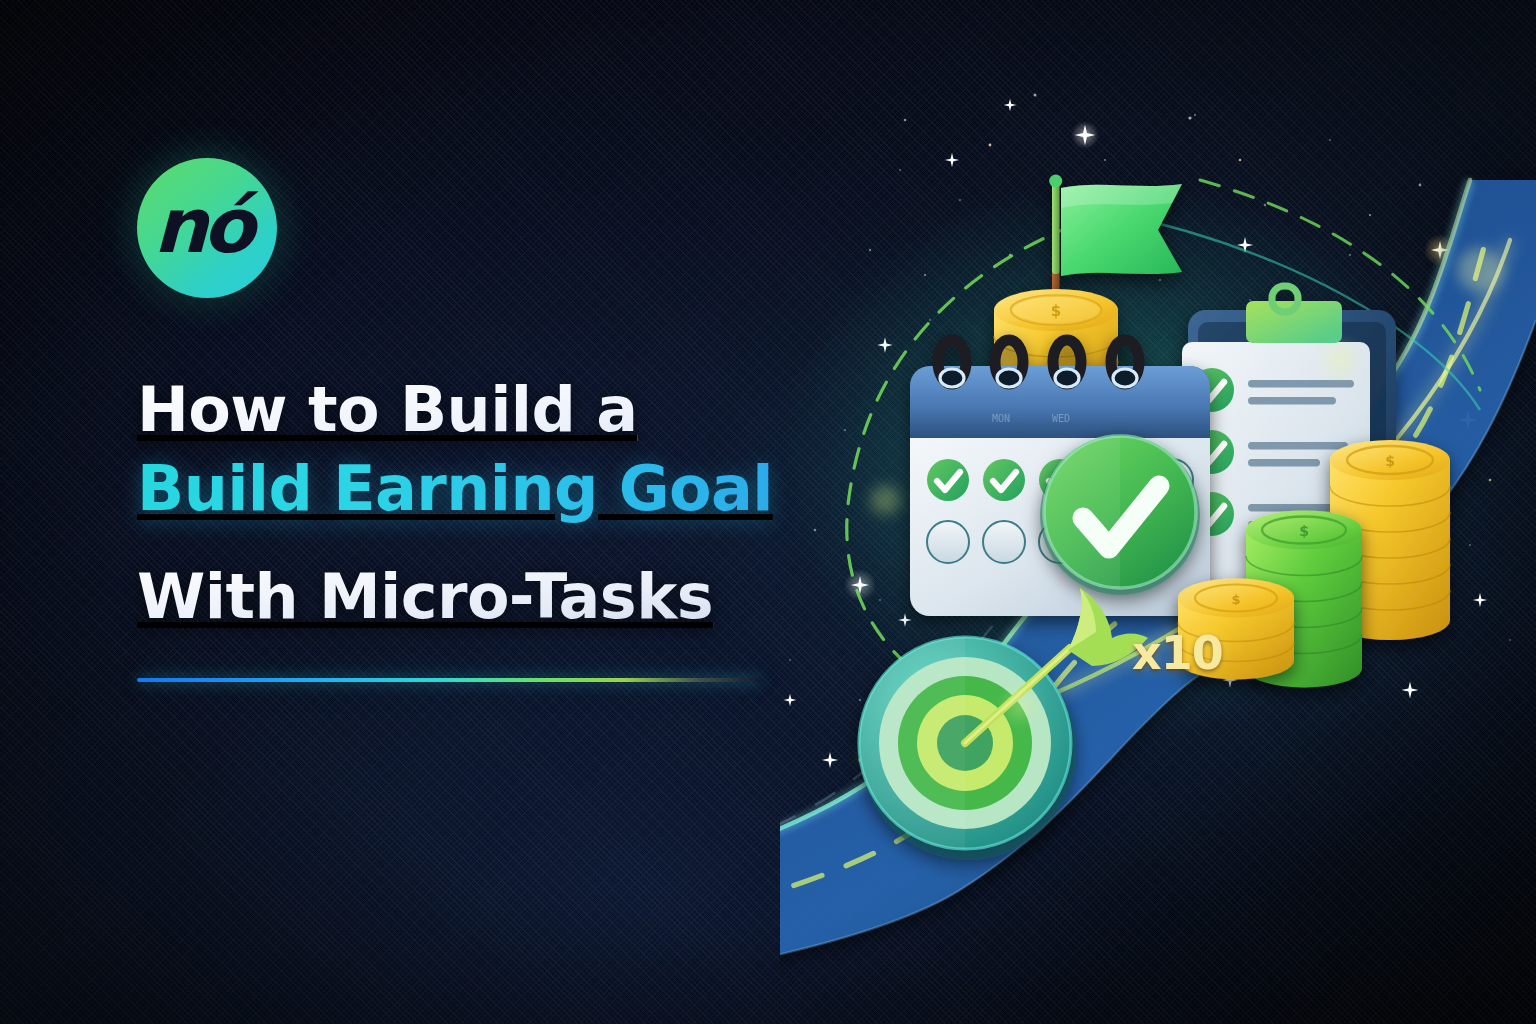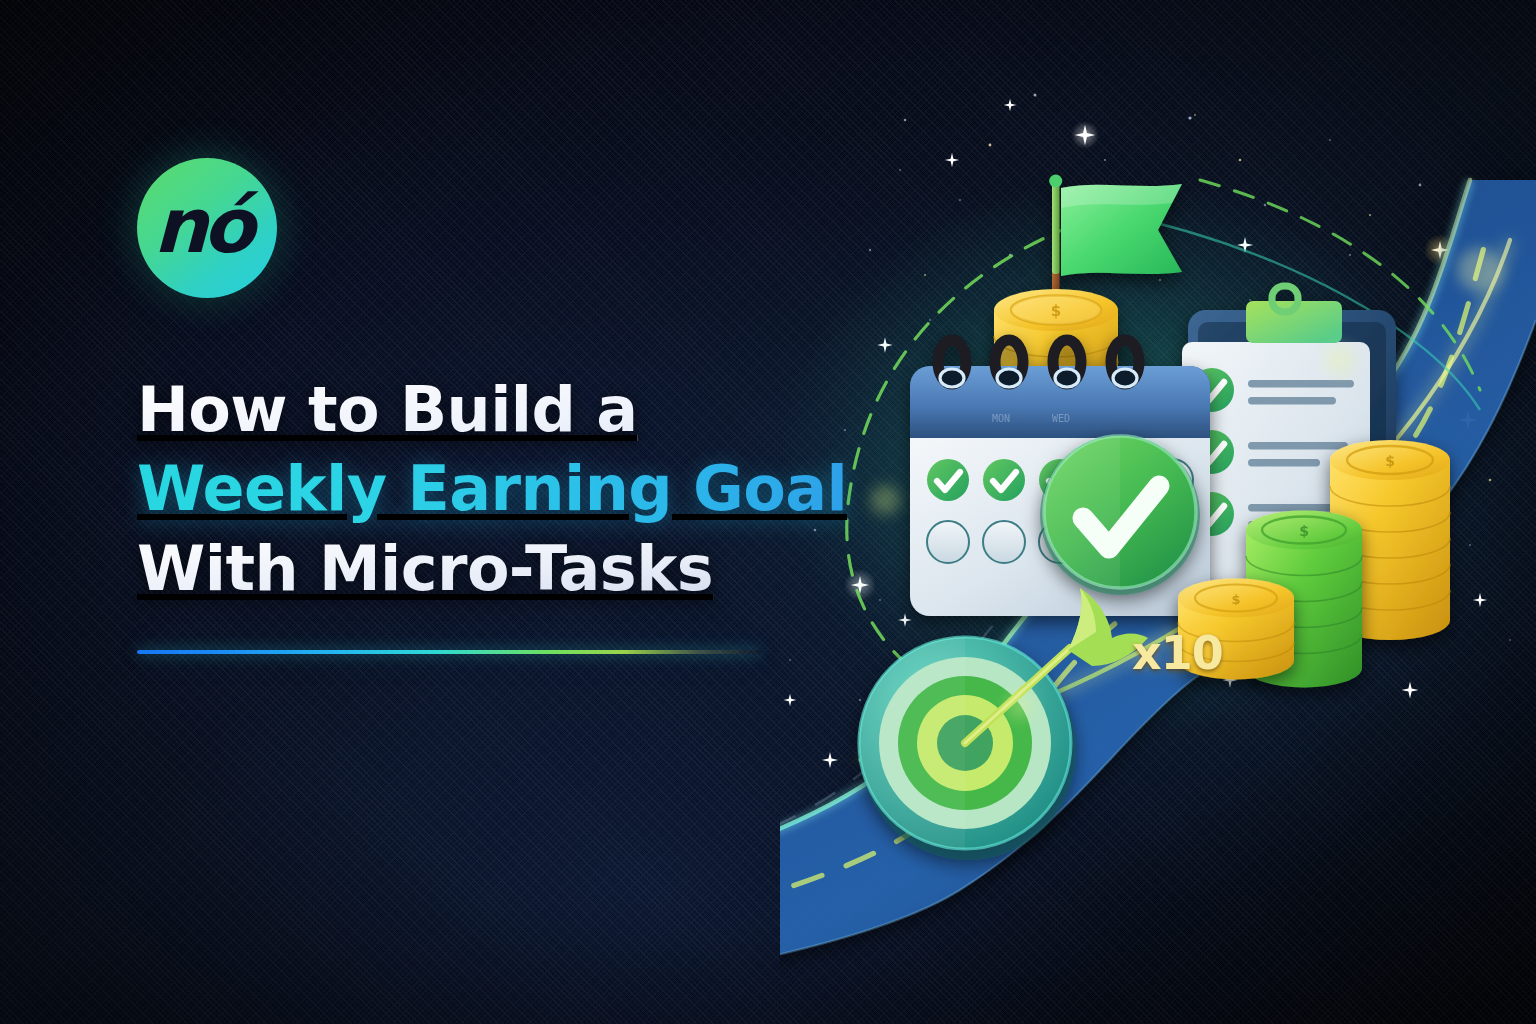--- a/index.html
+++ b/index.html
@@ -92,20 +92,21 @@
     background: linear-gradient(92deg, #27d7e0 0%, #2cd4e6 30%, #2bb6ea 72%, #2f9ae8 100%);
     -webkit-background-clip: text; background-clip: text;
     -webkit-text-fill-color: transparent;
     filter: drop-shadow(0 2px 10px rgba(20,150,190,0.45));
   }
   .title-line.l3 {
     background: linear-gradient(175deg, #ffffff 0%, #e8edf8 55%, #c9d3e8 100%);
     -webkit-background-clip: text; background-clip: text;
     -webkit-text-fill-color: transparent;
     filter: drop-shadow(0 2px 8px rgba(0,0,0,0.6));
+    margin-top: 28px;
   }
 
   #divider {
     margin-top: 42px;
     width: 624px;
     height: 4px;
     border-radius: 2px;
     background: linear-gradient(90deg,
       #1676f2 0%,
       #1b8df5 14%,
@@ -592,21 +593,21 @@
   </div>
 
   <div id="left-col">
 
     <div id="logo-badge">
       <span id="logo-glyph">nó</span>
     </div>
 
     <div id="title-block">
       <div class="title-line l1">How to Build a</div>
-      <div class="title-line l2">Weekly Earning Goal</div>
+      <div class="title-line l2">Build Earning Goal</div>
       <div class="title-line l3">With Micro-Tasks</div>
     </div>
 
     <div id="divider"></div>
   </div>
 
   <div id="vignette"></div>
 </div>
 
 </body></html>

